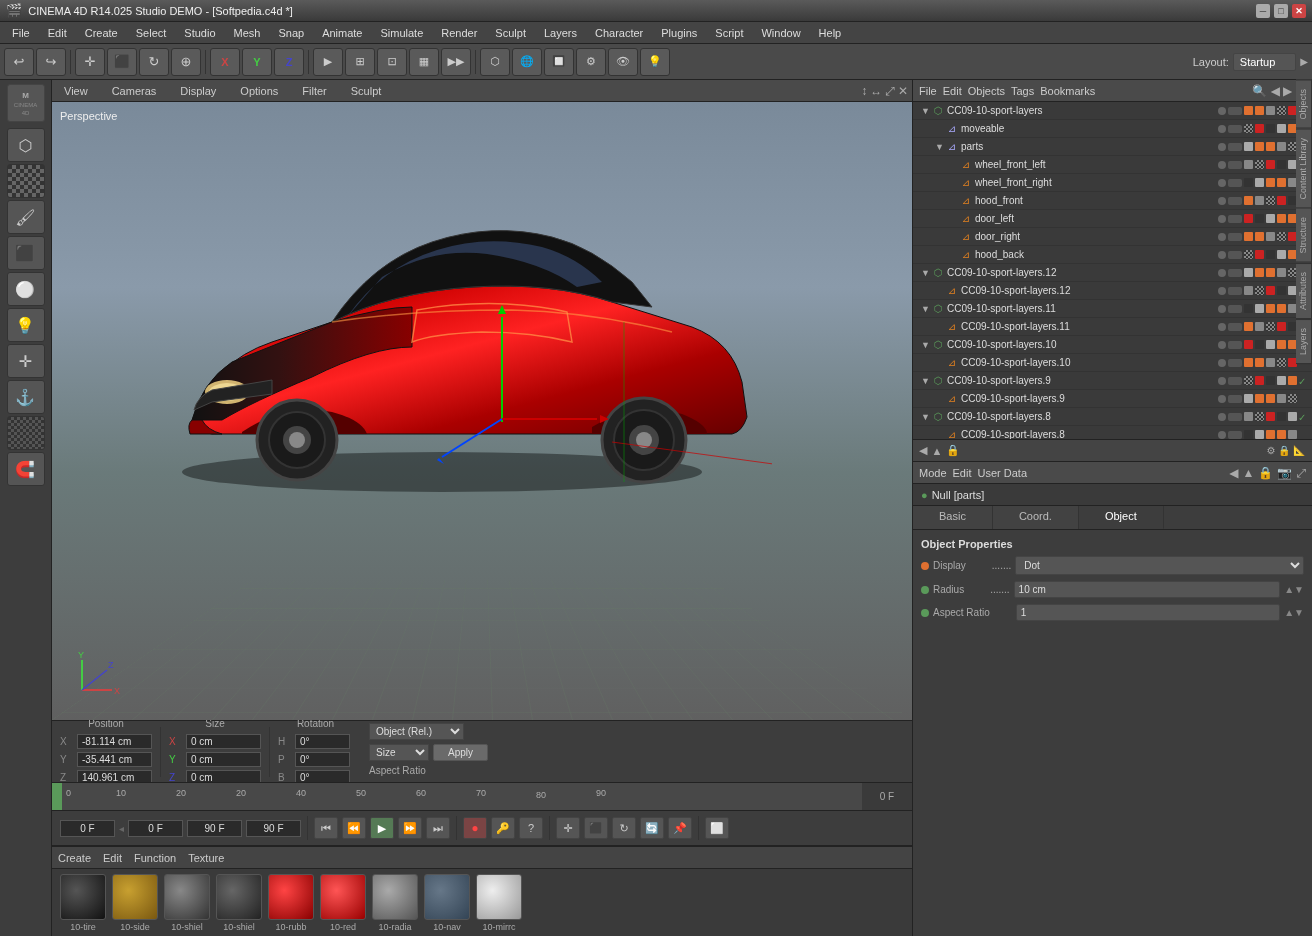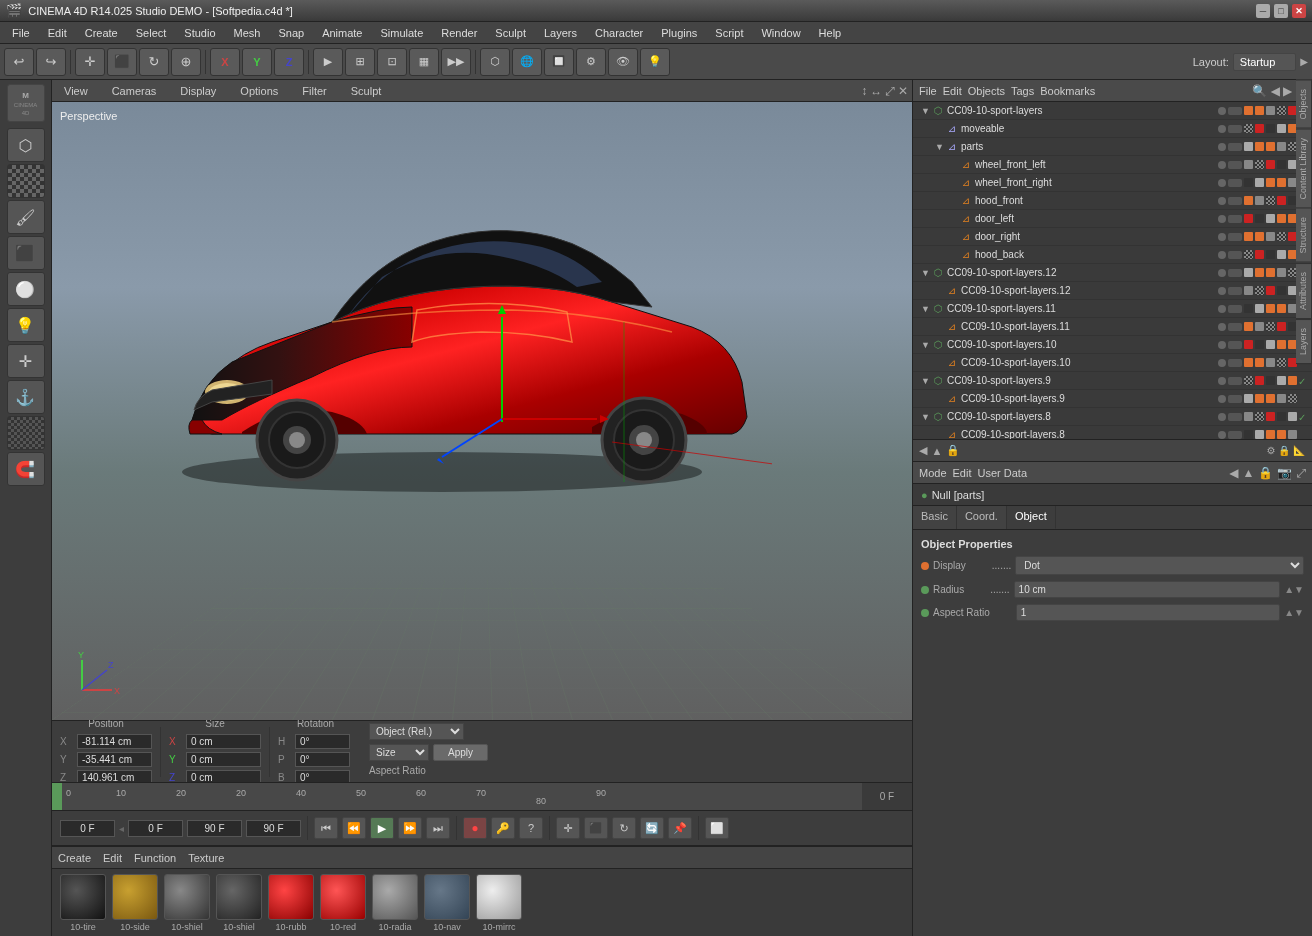--- a/index.html
+++ b/index.html
@@ -204,21 +204,21 @@
     #attr-title {
       height: 22px; background: #3a3a3a; display: flex; align-items: center;
       padding: 0 8px; font-size: 11px; color: #ddd; border-bottom: 1px solid #222;
     }
     #attr-title .icon { color: #5a9a5a; margin-right: 4px; }
 
     #attr-tabs {
       height: 24px; display: flex; border-bottom: 1px solid #222;
     }
     .attr-tab {
-      padding: 4px 8px; font-size: 11px; color: #bbb; cursor: pointer;
+      padding: 4px 26px; font-size: 11px; color: #bbb; cursor: pointer;
       border-right: 1px solid #333; background: #424242;
     }
     .attr-tab.active { background: #3d3d3d; color: #fff; border-bottom: 1px solid #3d3d3d; }
 
     #attr-content { flex: 1; padding: 8px; overflow-y: auto; }
 
     .attr-section-title {
       font-size: 11px; font-weight: bold; color: #ddd; margin-bottom: 6px;
     }
     .attr-row {
@@ -529,21 +529,21 @@
       <div id="timeline-start"></div>
       <div id="timeline-track">
         <div style="position:absolute;top:5px;left:4px;font-size:9px;color:#aaa;">0</div>
         <div style="position:absolute;top:5px;left:54px;font-size:9px;color:#aaa;">10</div>
         <div style="position:absolute;top:5px;left:114px;font-size:9px;color:#aaa;">20</div>
         <div style="position:absolute;top:5px;left:174px;font-size:9px;color:#aaa;">20</div>
         <div style="position:absolute;top:5px;left:234px;font-size:9px;color:#aaa;">40</div>
         <div style="position:absolute;top:5px;left:294px;font-size:9px;color:#aaa;">50</div>
         <div style="position:absolute;top:5px;left:354px;font-size:9px;color:#aaa;">60</div>
         <div style="position:absolute;top:5px;left:414px;font-size:9px;color:#aaa;">70</div>
-        <div style="position:absolute;top:13px;left:474px;font-size:9px;color:#aaa;">80</div>
+        <div style="position:absolute;top:7px;left:474px;font-size:9px;color:#aaa;">80</div>
         <div style="position:absolute;top:5px;left:534px;font-size:9px;color:#aaa;">90</div>
       </div>
       <div id="timeline-end-label">0 F</div>
     </div>
 
     <div id="transport">
       <input class="time-field" value="0 F" style="">
       <span style="font-size:10px;color:#666;">◂</span>
       <input class="time-field" value="0 F" style="">
       <input class="time-field" value="90 F" style="">

